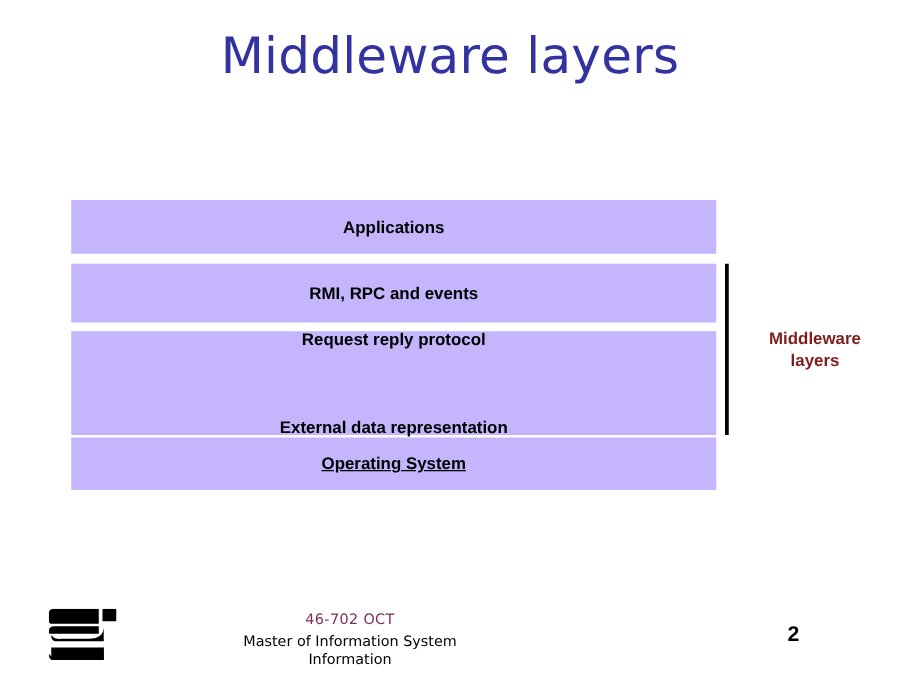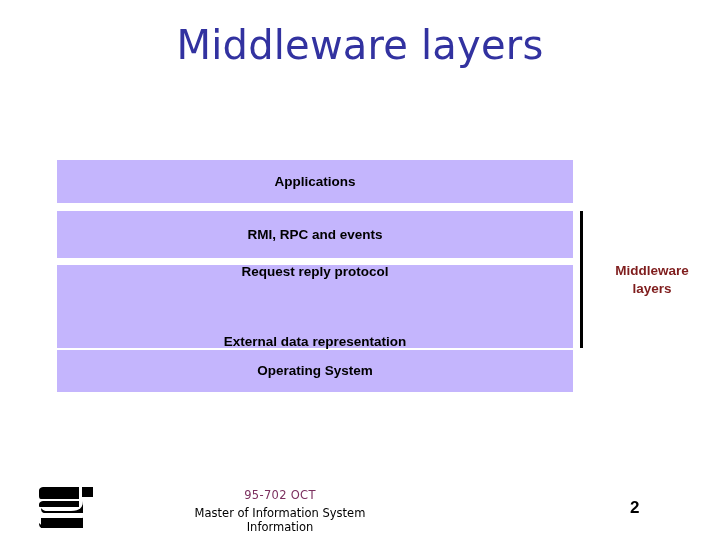--- a/index.html
+++ b/index.html
@@ -52,21 +52,21 @@
     font-weight: 700;
     color: #000000;
     text-align: center;
     line-height: 1;
     white-space: nowrap;
   }
   #layer-box-0 { height: 43px; margin-bottom: 8px; }
   #layer-box-1 { height: 47px; margin-bottom: 7px; }
   #layer-box-2 { height: 83px; margin-bottom: 2px; gap: 36px; }
   #layer-box-2 .layer-label:first-child { margin-bottom: 20px; }
-  #layer-box-3 { height: 42px; }
+  #layer-box-3 { height: 42px; text-decoration: underline; }
 
   
   #middleware-bracket {
     position: absolute;
     left: 580px;
     top: 211px;
     width: 3px;
     height: 137px;
     background: #000000;
   }
@@ -162,20 +162,20 @@
     <rect x="43" y="0" width="11" height="10" fill="#000000"></rect>
     <path d="M0 4 C0 1 2 0 5 0 L40 0 L40 12 L2 12 C0 12 0 10 0 8 Z" fill="#000000"></path>
     <path d="M44 14 L44 26 L6 26 C3 26 2 24 2 21 C5 25 8 24 12 24 L32 24 C40 24 44 21 44 14 Z" fill="#000000"></path>
     <path d="M44 29 L44 41 L4 41 C1 41 0 39 0 36 C3 40 7 39 11 39 L31 39 C40 39 44 36 44 29 Z" fill="#000000"></path>
     <path d="M0 18 C0 15 2 14 5 14 L40 14 L40 20 L2 20 C0 20 0 20 0 18 Z" fill="#000000"></path>
     <rect x="2" y="31" width="42" height="10" fill="#000000"></rect>
   </svg>
 </div>
 
 <div id="footer-center">
-  <div id="course-code">95-702 OCT</div>
+  <div id="course-code">46-702 OCT</div>
   <div id="program-name">
     <span>Master of Information System</span><br>
     <span>Information</span>
   </div>
 </div>
 
 <div id="page-number">2</div>
 
 </body></html>

